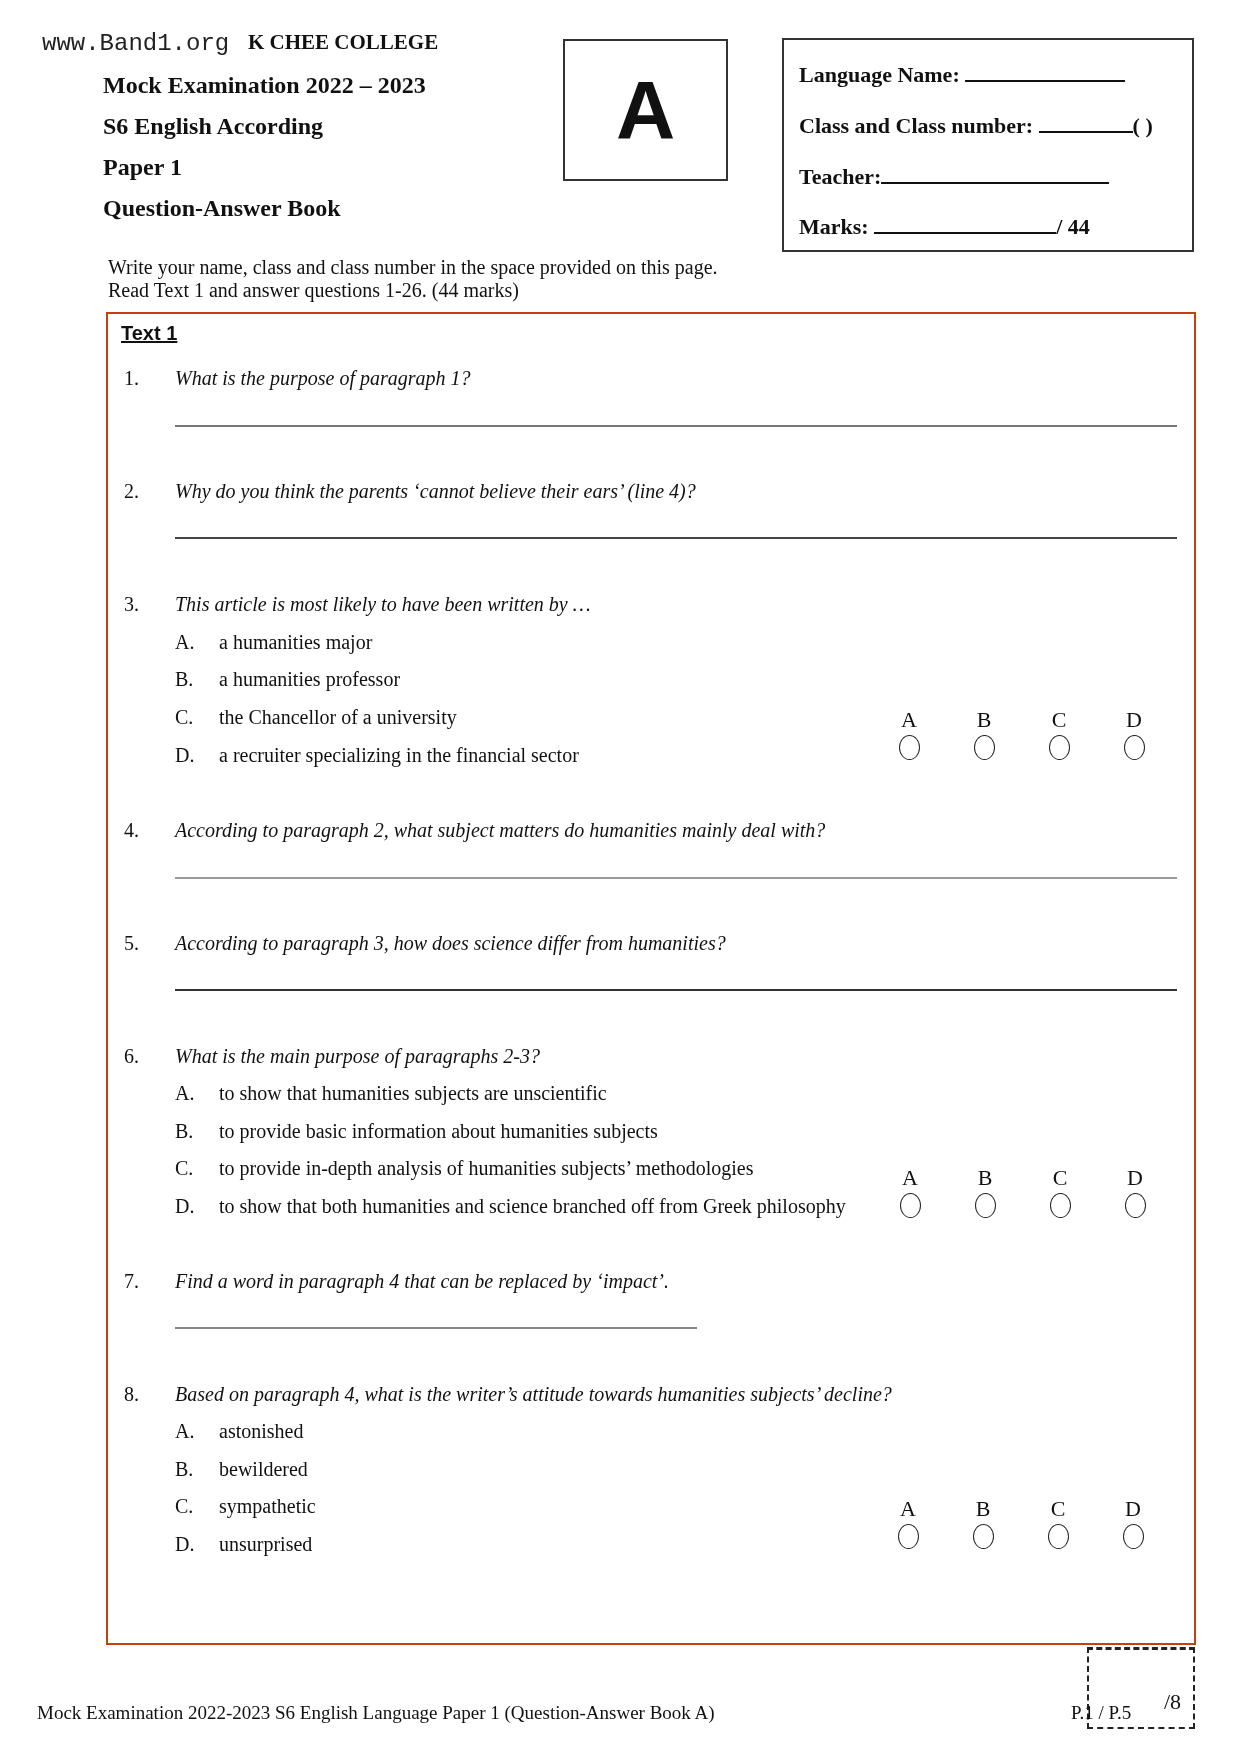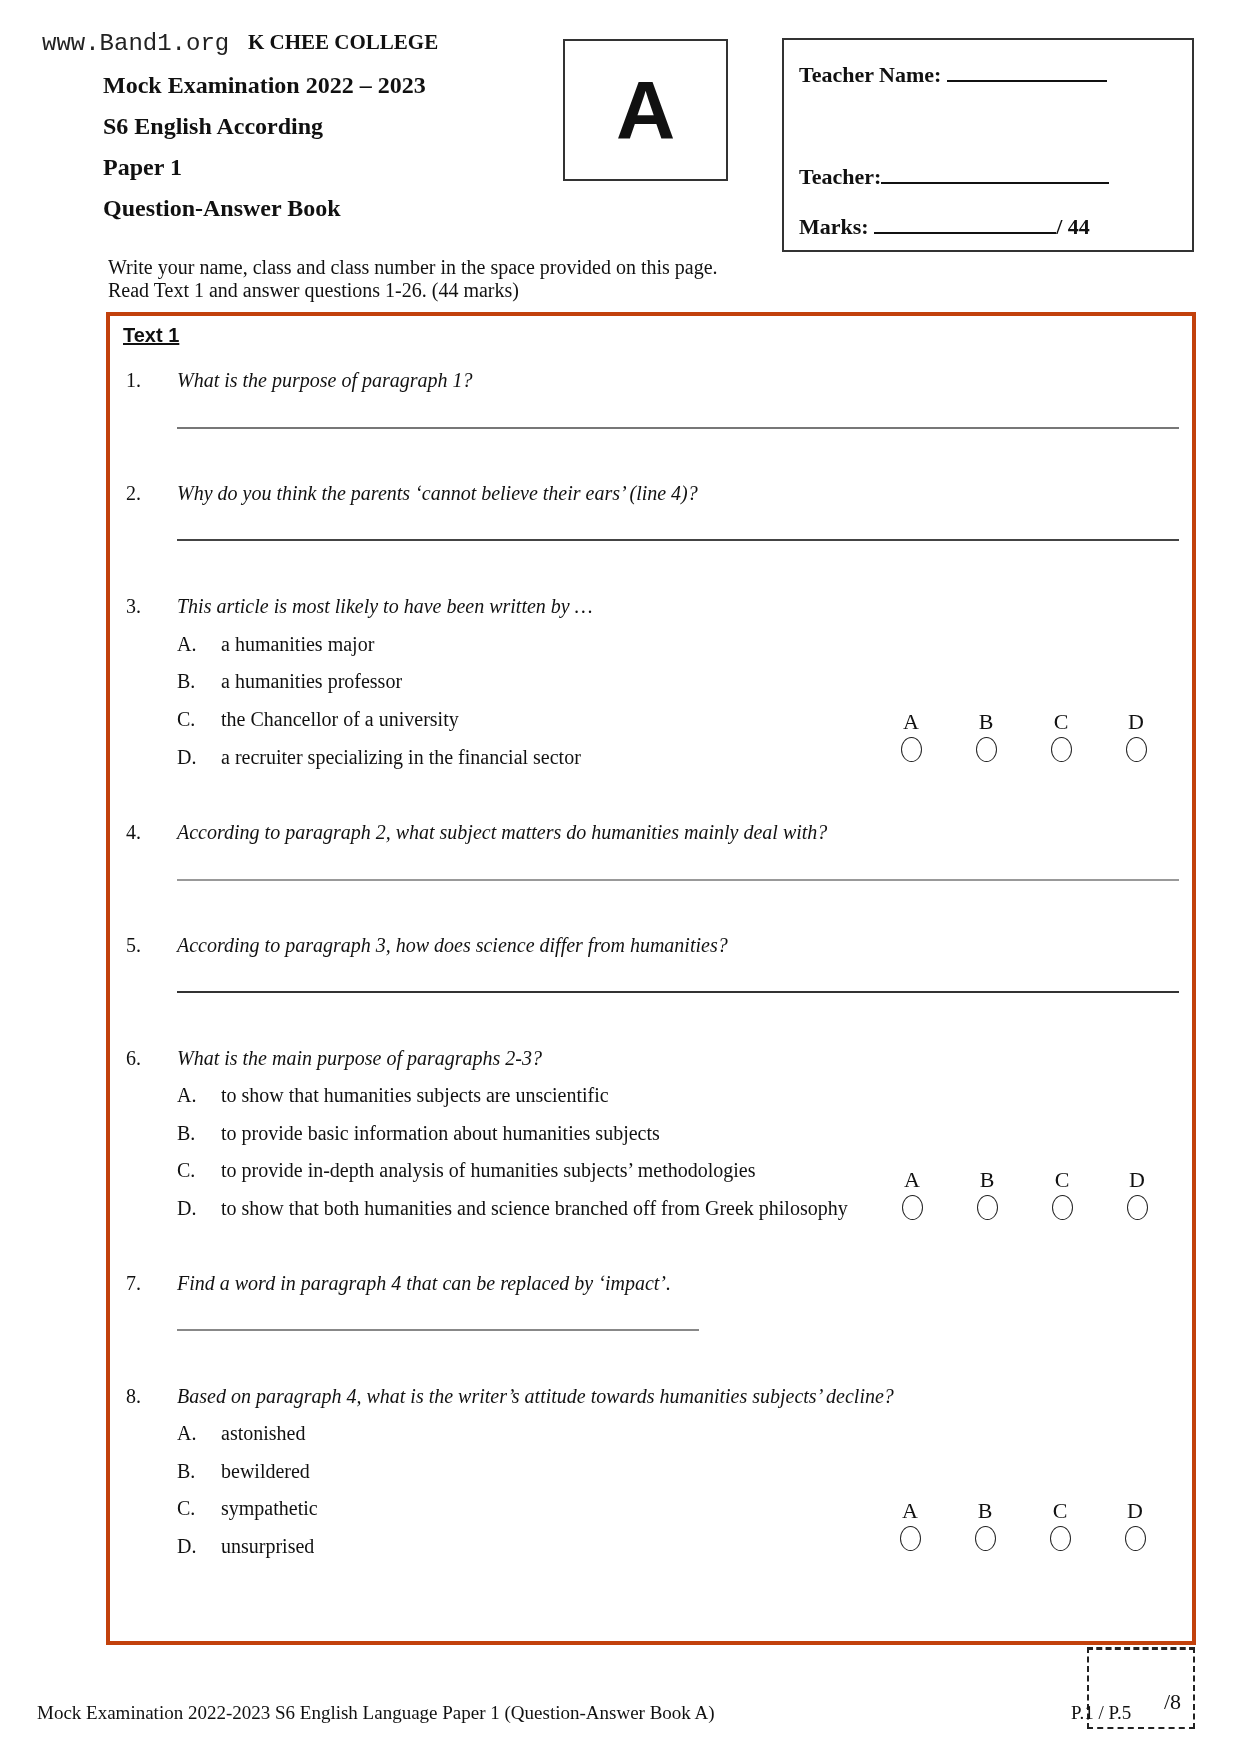--- a/index.html
+++ b/index.html
@@ -7,21 +7,21 @@
   .abs { position: absolute; }
   .watermark { left: 42px; top: 30px; font-family: Liberation Mono, monospace; font-size: 24px; color: #222; }
   .college { left: 248px; top: 30px; font-weight: bold; font-size: 21px; }
   .hdr-line { left: 103px; font-weight: bold; font-size: 24px; }
   .letter-box { left: 563px; top: 39px; width: 161px; height: 138px; border: 2px solid #333; display: flex; align-items: center; justify-content: center; }
   .letter-box span { font-family: "Liberation Sans", sans-serif; font-weight: bold; font-size: 82px; line-height: 1; }
   .info-box { left: 782px; top: 38px; width: 412px; height: 214px; border: 2px solid #333; box-sizing: border-box; }
   .info-row { position: absolute; left: 15px; font-weight: bold; font-size: 22px; white-space: nowrap; }
   .blank { display: inline-block; border-bottom: 2px solid #111; vertical-align: baseline; height: 16px; }
   .instr { left: 108px; font-size: 20px; }
-  .main-box { left: 106px; top: 312px; width: 1090px; height: 1333px; border: 4px solid #c2410c; box-sizing: border-box; }
+  .main-box { left: 106px; top: 312px; width: 1090px; height: 1333px; border: 2px solid #c2410c; box-sizing: border-box; }
   .text1 { position: absolute; left: 13px; top: 8px; font-family: "Liberation Sans", sans-serif; font-weight: bold; font-size: 20px; text-decoration: underline; }
   .q { position: absolute; left: 0; width: 100%; font-size: 20px; }
   .qnum { position: absolute; left: 16px; }
   .qtext { position: absolute; left: 67px; white-space: nowrap; font-style: italic; }
   .ans-line { position: absolute; left: 67px; height: 0; border-top: 2px solid #777; }
   .opt { position: absolute; left: 67px; white-space: nowrap; }
   .opt .ol { display: inline-block; width: 44px; }
   .bubbles { position: absolute; }
   .bub { position: absolute; text-align: center; width: 30px; }
   .bub .bl { font-size: 22px; display: block; }
@@ -39,22 +39,26 @@
 <div class="abs hdr-line" style="top:113px">S6 English According</div>
 <div class="abs hdr-line" style="top:154px">Paper 1</div>
 <div class="abs hdr-line" style="top:195px">Question-Answer Book</div>
 
 <div class="abs letter-box">
   <span>A</span>
 </div>
 
 <div class="abs info-box">
   <div class="info-row" style="top:22px">
-    <span>Teacher Name:</span>
+    <span>Language Name:</span>
     <span class="blank" style="width:160px"></span>
+  </div>
+  <div class="info-row" style="top:73px">
+    <span>Class and Class number:</span>
+    <span class="blank" style="width:94px"></span><span>(   )</span>
   </div>
   <div class="info-row" style="top:124px">
     <span>Teacher:</span><span class="blank" style="width:228px"></span>
   </div>
   <div class="info-row" style="top:174px">
     <span>Marks:</span>
     <span class="blank" style="width:182px"></span><span>/ 44</span>
   </div>
 </div>
 

